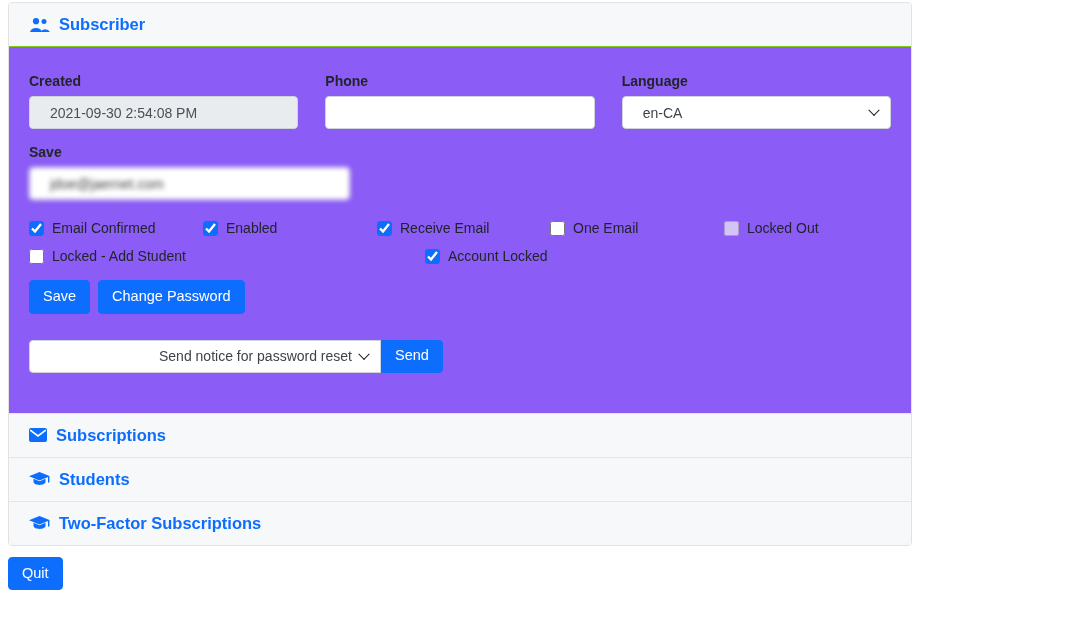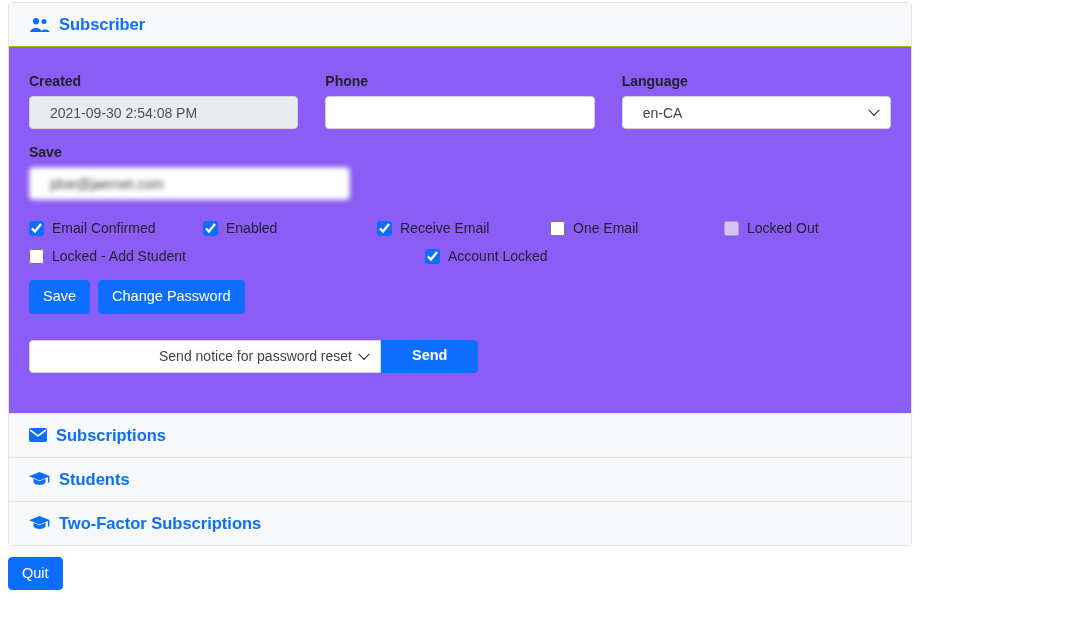--- a/index.html
+++ b/index.html
@@ -134,22 +134,21 @@
   .btn-unlock  { background: #6ea4f9; border-color: #6ea4f9; color: #fff; padding: 6px 15px; }
   .btn-row { display: flex; gap: 8px; margin-top: 5px; }
 
   
   .notice-row { display: flex; margin-top: 26px; }
   .notice-row .select-wrap { width: 352px; }
   .notice-row .select { border-radius: 4px 0 0 4px; text-align: right; }
   .notice-row .btn-send {
     border-radius: 0 4px 4px 0;
     height: 33px;
-    padding: 0 30px;
-    font-weight: bold;
+    padding: 0 13px;
   }
 
   .footer { margin-top: 11px; }
 </style>
 </head>
 <body>
 
 <div class="page">
 
 

